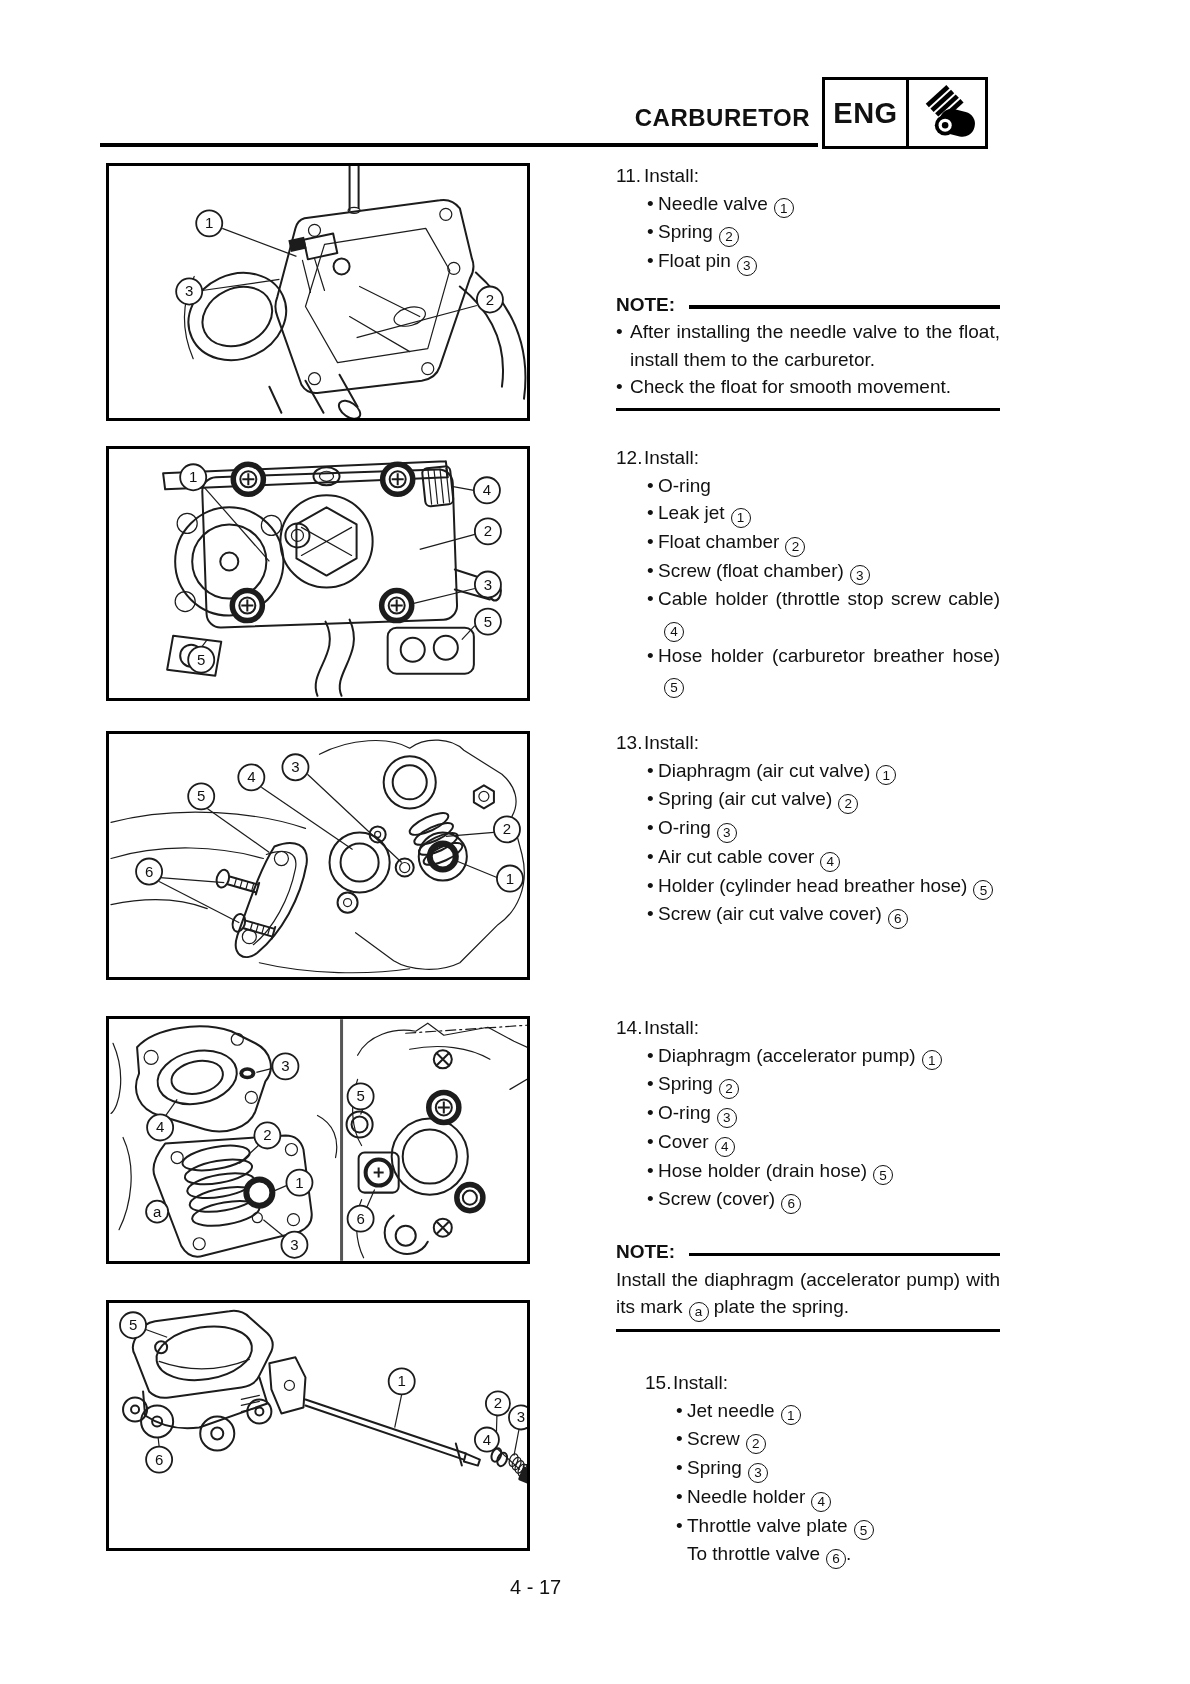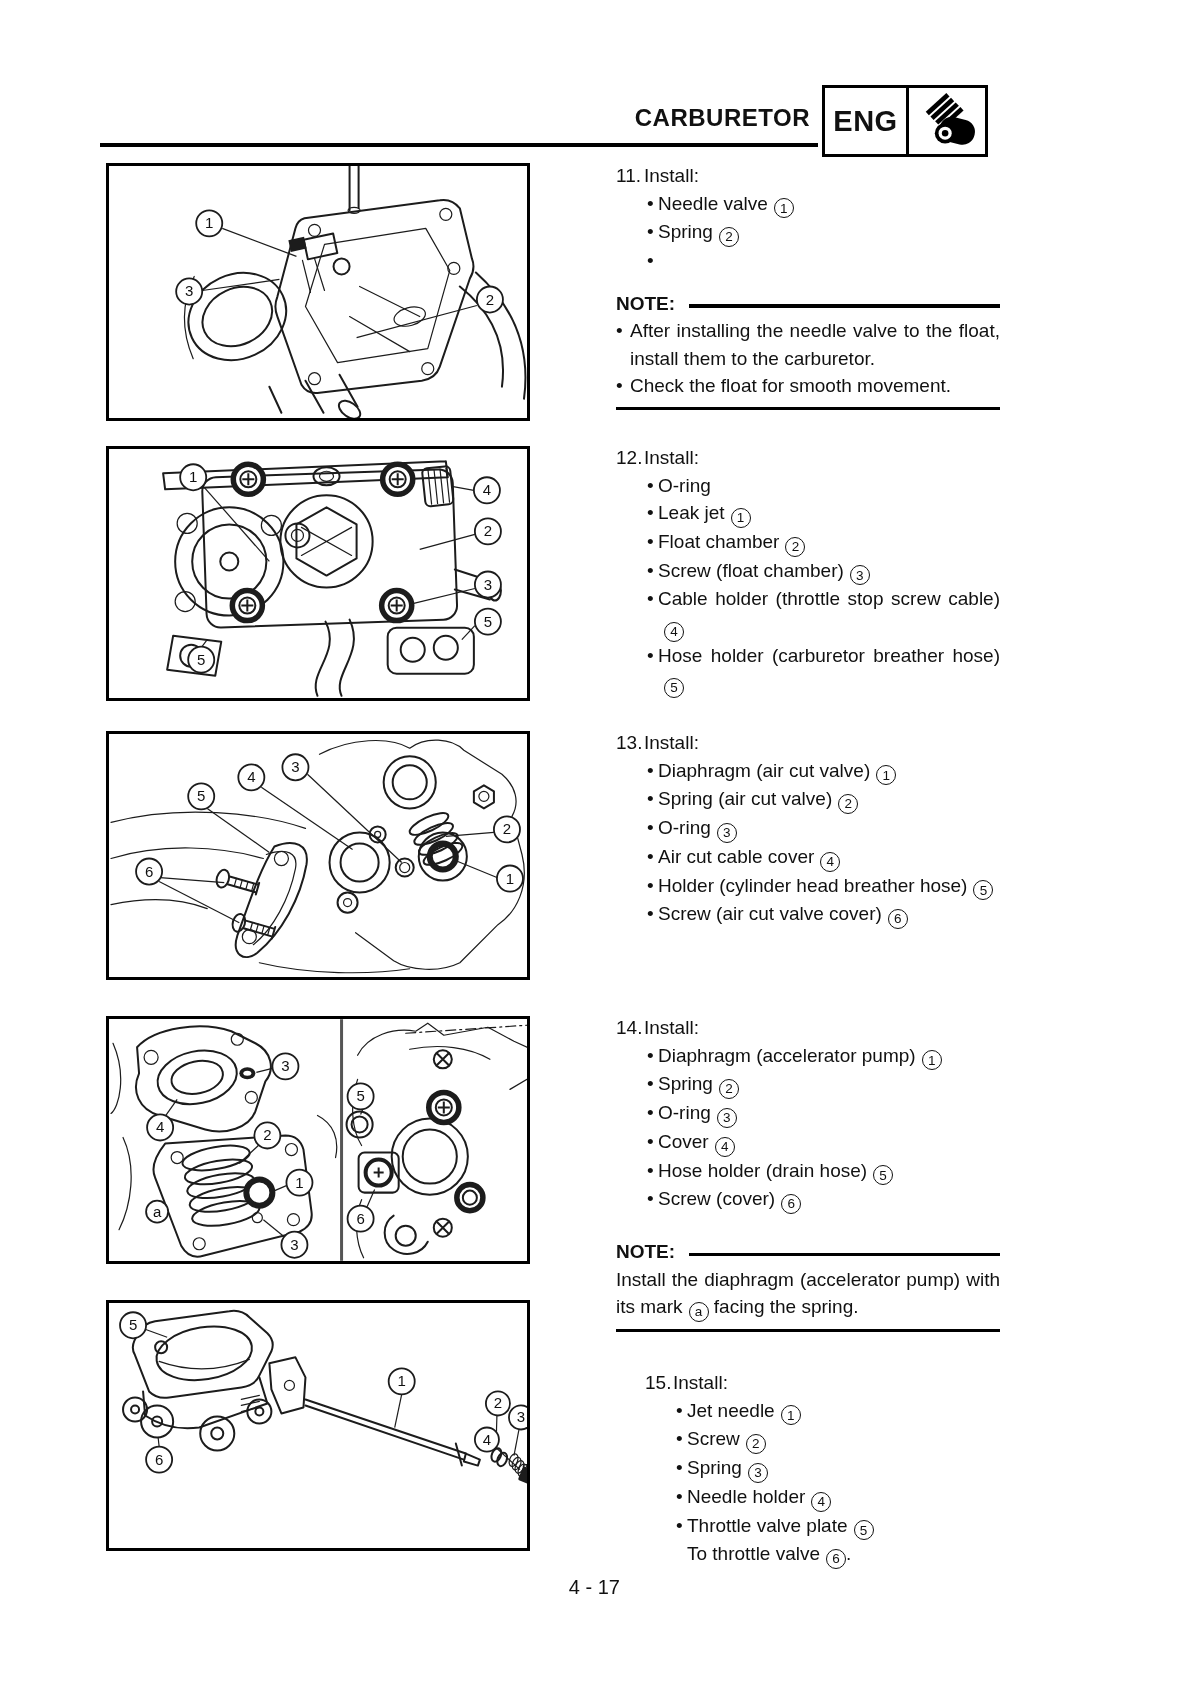--- a/index.html
+++ b/index.html
@@ -2,21 +2,21 @@
 <html><head>
 <meta charset="utf-8">
 <style>
   html,body{margin:0;padding:0;background:#fff;}
   body{width:1190px;height:1684px;position:relative;font-family:"Liberation Sans",sans-serif;color:#111;}
   .abs{position:absolute;}
 
   
   .hdr-title{top:104px;left:430px;width:380px;text-align:right;font-size:24px;font-weight:bold;letter-spacing:.5px;}
   .hdr-rule{left:100px;top:143px;width:718px;height:4px;background:#000;}
-  .eng-box{left:822px;top:77px;width:166px;height:72px;border:3.5px solid #000;display:flex;box-sizing:border-box;background:#fff;margin-top:8px;}
+  .eng-box{left:822px;top:77px;width:166px;height:72px;border:3.5px solid #000;display:flex;box-sizing:border-box;background:#fff;}
   .eng-cell{width:84px;border-right:3.5px solid #000;display:flex;align-items:center;justify-content:center;font-weight:bold;font-size:29px;letter-spacing:.5px;box-sizing:border-box;}
   .icon-cell{flex:1;display:flex;align-items:center;justify-content:center;}
 
   
   .fig{left:106px;width:424px;border:3.5px solid #000;box-sizing:border-box;background:#fff;}
   .fig svg{display:block;width:100%;height:100%;}
   .f1{top:163px;height:258px;}
   .f2{top:446px;height:255px;}
   .f3{top:731px;height:249px;}
   .f4{top:1016px;height:248px;}
@@ -47,21 +47,21 @@
   .nb .bl{width:14px;margin-left:0;}
   .note-p{margin:0;line-height:27.5px;text-align:justify;}
   .note-end{height:3.5px;background:#000;margin-top:7px;}
   .s11{top:162px;}
   .s12{top:444px;}
   .s13{top:729px;}
   .s14{top:1014px;}
   .s14 .note{margin-top:24px;}
   .s15{top:1369px;margin-left:29px;}
 
-  .pgnum{left:510px;top:1576px;width:110px;text-align:right;font-size:20px;}
+  .pgnum{left:510px;top:1576px;width:110px;text-align:left;font-size:20px;}
 </style>
 </head>
 <body>
 
 <div>
 
   <div class="abs hdr-title">CARBURETOR</div>
   <div class="abs hdr-rule"></div>
   <div class="abs eng-box">
     <div class="eng-cell">ENG</div>
@@ -441,20 +441,21 @@
         <li>
             <span class="bl">•</span>
             <span class="it"><span>Needle valve</span><span class="circ">1</span></span>
           </li>
         <li>
             <span class="bl">•</span>
             <span class="it"><span>Spring</span><span class="circ">2</span></span>
           </li>
         <li>
             <span class="bl">•</span>
+            <span class="it"><span>Float pin</span><span class="circ">3</span></span>
           </li>
       </ul>
       <div class="note">
         <div class="note-head">
             <span>NOTE:</span>
             <span class="nrule"></span>
           </div>
         <div class="nb">
             <span class="bl">•</span>
             <span class="it">After installing the needle valve to the float, install them to the carburetor.</span>
@@ -559,21 +560,21 @@
         <li>
             <span class="bl">•</span>
             <span class="it"><span>Screw (cover)</span><span class="circ">6</span></span>
           </li>
       </ul>
       <div class="note">
         <div class="note-head">
             <span>NOTE:</span>
             <span class="nrule"></span>
           </div>
-        <p class="note-p"><span>Install the diaphragm (accelerator pump) with its mark</span><span class="circ">a</span> <span>facing the spring.</span></p>
+        <p class="note-p"><span>Install the diaphragm (accelerator pump) with its mark</span><span class="circ">a</span> <span>plate the spring.</span></p>
         <div class="note-end"></div>
       </div>
     </div>
 
     <div class="sec s15">
       <div class="sec-head">
         <span class="sec-num">15.</span><span>Install:</span>
       </div>
       <ul class="items">
         <li>

